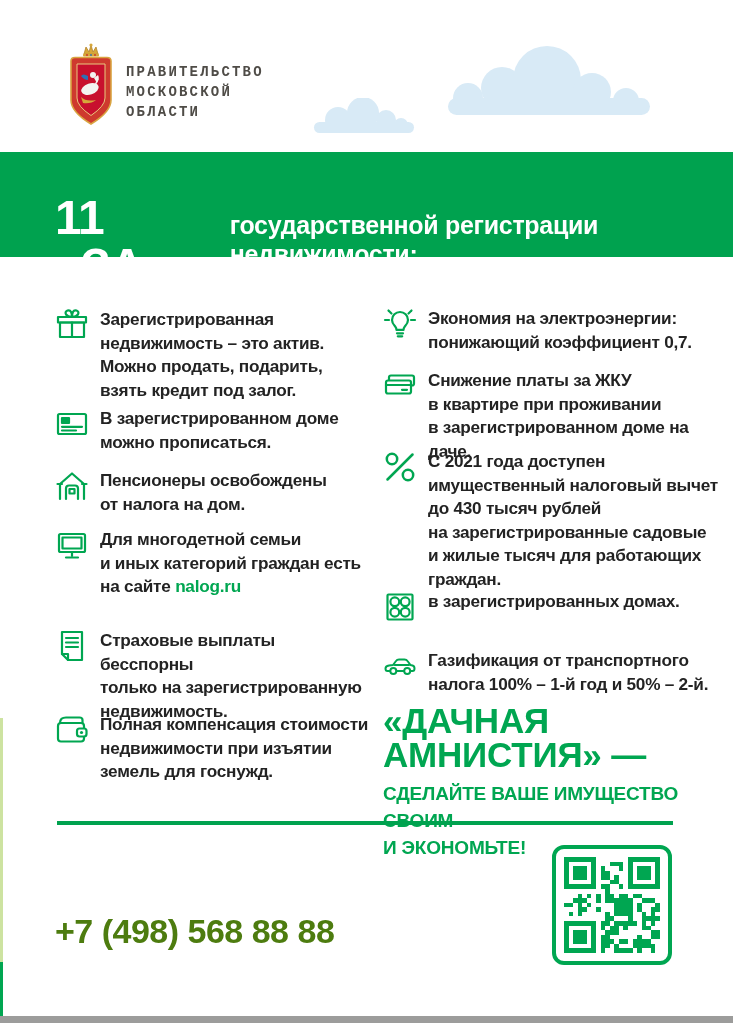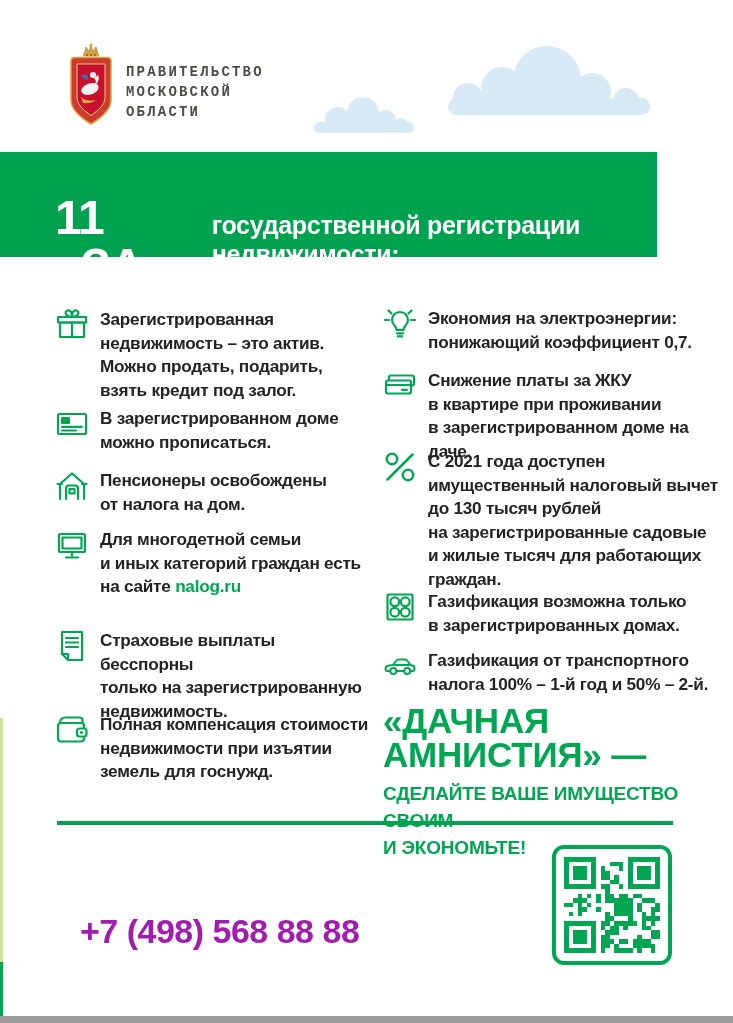--- a/index.html
+++ b/index.html
@@ -5,41 +5,41 @@
   html,body{margin:0;padding:0;background:#fff;}
   .page{position:relative;width:733px;height:1023px;background:#fff;overflow:hidden;
         font-family:"Liberation Sans",sans-serif;}
   
   .emblem{position:absolute;left:64px;top:42px;}
   .logo-text{position:absolute;left:126px;top:62px;font-family:Liberation Mono, monospace;
              font-weight:bold;font-size:14px;line-height:20px;letter-spacing:2.2px;color:#4F4C47;}
   .cloud-small{position:absolute;left:308px;top:98px;}
   .cloud-large{position:absolute;left:440px;top:40px;}
   
-  .banner{position:absolute;left:0;top:152px;width:657px;height:105px;background:#00A24F;
+  .banner{position:absolute;left:0;top:152px;width:733px;height:105px;background:#00A24F;
           display:flex;align-items:baseline;padding-left:55px;box-sizing:border-box;padding-top:42px;}
   .banner-big{color:#fff;font-weight:bold;font-size:48px;line-height:1;letter-spacing:-1px;}
   .banner-rest{color:#fff;font-weight:bold;font-size:25px;letter-spacing:-0.3px;margin-left:18px;}
   
   .benefit{position:absolute;display:flex;gap:9px;}
   .benefit .ico{flex:none;width:36px;}
   .benefit .txt{font-weight:bold;font-size:17.2px;line-height:23.6px;color:#232323;letter-spacing:-0.25px;}
   .col-l{left:55px;width:315px;}
   .col-r{left:383px;width:335px;}
   .link{color:#00A651;text-decoration:none;cursor:pointer;}
   
   .dacha{position:absolute;left:383px;top:704px;color:#00A651;font-weight:bold;letter-spacing:-0.2px;}
   .dacha-l1{font-size:35px;line-height:34px;margin-bottom:8px;}
   .dacha-l2,.dacha-l3{font-size:19px;line-height:27px;}
   
   .hr-green{position:absolute;left:57px;top:821px;width:616px;height:3.5px;background:#00A24F;}
   .hotline{position:absolute;left:57px;top:852px;color:#ED1C24;font-weight:bold;
            font-size:19px;line-height:28px;letter-spacing:-0.2px;}
-  .phone{position:absolute;left:55px;top:912px;color:#a21caf;font-weight:bold;
-         font-size:34px;letter-spacing:-0.5px;margin-left:25px;}
+  .phone{position:absolute;left:55px;top:912px;color:#4d7c0f;font-weight:bold;
+         font-size:34px;letter-spacing:-0.5px;}
   .qr-box{position:absolute;left:552px;top:845px;width:96px;height:96px;background:#fff;
           border:4px solid #00A651;border-radius:12px;padding:8px;}
   
   .stripe-light{position:absolute;left:0;top:718px;width:2.5px;height:244px;background:#CDE3A1;}
   .stripe-green{position:absolute;left:0;top:962px;width:2.5px;height:54px;background:#00A651;}
   .bottom-bar{position:absolute;left:0;top:1016px;width:733px;height:7px;background:#9C9C9B;}
   .icon-svg{stroke:#00A651;fill:none;stroke-width:2.2;stroke-linecap:round;stroke-linejoin:round;}
 </style>
 </head>
 <body>
@@ -235,39 +235,38 @@
     <span class="ico">
       <svg class="icon-svg" width="34" height="34" viewBox="0 0 34 34" style="stroke-width:2.5">
         <circle cx="9" cy="9" r="5.2"></circle>
           <circle cx="25" cy="25" r="5.2"></circle>
         <line x1="4.5" y1="29.5" x2="29.5" y2="4.5"></line>
       </svg>
     </span>
     <div class="txt">
       <div>С 2021 года доступен</div>
       <div>имущественный налоговый вычет</div>
-      <div>до 130 тысяч рублей</div>
+      <div>до 430 тысяч рублей</div>
       <div>на зарегистрированные садовые</div>
       <div>и жилые тысяч для работающих</div>
       <div>граждан.</div>
     </div>
   </div>
 
   <div class="benefit col-r" style="top:590px">
     <span class="ico">
       <svg class="icon-svg" width="34" height="34" viewBox="0 0 34 34">
         <rect x="4.5" y="4.5" width="25" height="25" rx="1"></rect>
         <circle cx="11.8" cy="11.8" r="4.4"></circle>
           <circle cx="22.2" cy="11.8" r="4.4"></circle>
         <circle cx="11.8" cy="22.2" r="4.4"></circle>
           <circle cx="22.2" cy="22.2" r="4.4"></circle>
       </svg>
     </span>
     <div class="txt">
-      <div>Газификация возможна только</div>
       <div>в зарегистрированных домах.</div>
     </div>
   </div>
 
   <div class="benefit col-r" style="top:649px">
     <span class="ico">
       <svg class="icon-svg" width="34" height="30" viewBox="0 0 34 30" style="stroke-width:2">
         <path d="M6.5,22 H4.5 Q2.5,22 2.5,19.5 Q2.5,17 6,16.5 L10,16 L13,12 Q14,10.5 16,10.5 H21.5 Q23.5,10.5 24.5,12 L27.5,16 L29.5,16.5 Q31.5,17 31.5,19.5 Q31.5,22 29.5,22 H27.8"></path>
         <line x1="14" y1="22" x2="20.5" y2="22"></line>
         <line x1="11.5" y1="16" x2="26" y2="16"></line>

